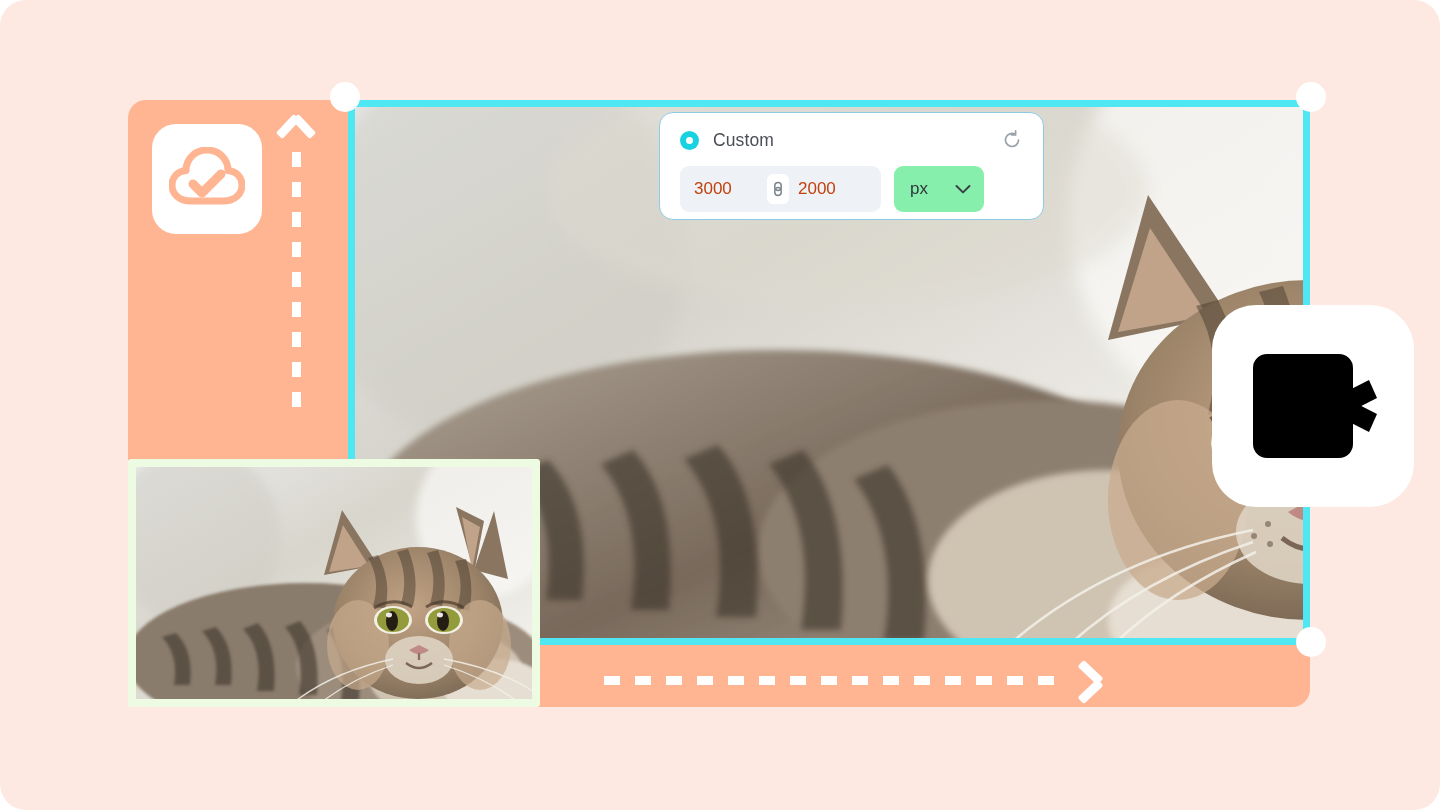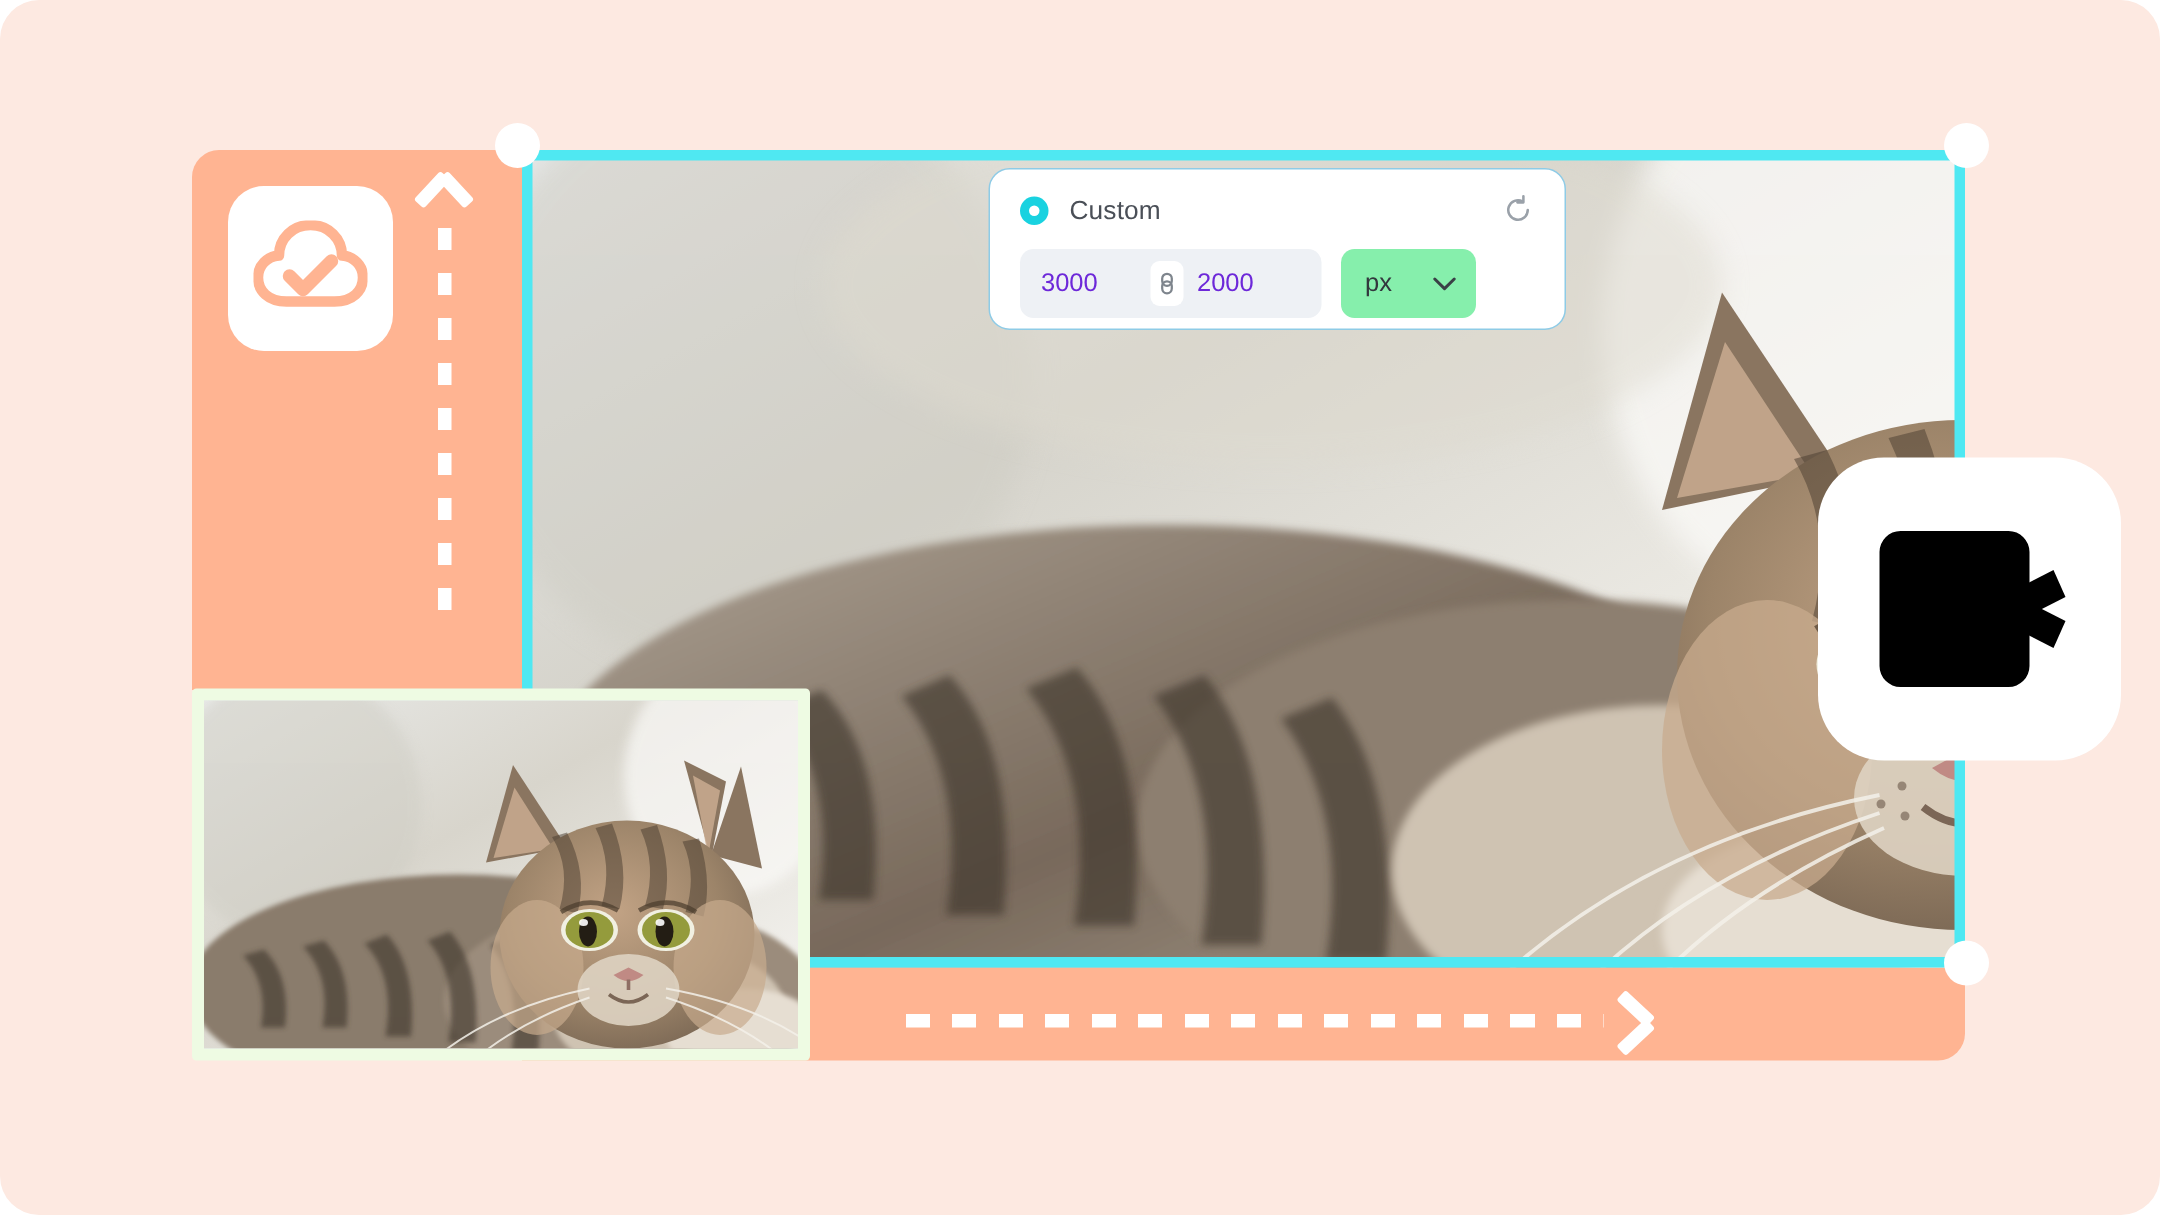--- a/index.html
+++ b/index.html
@@ -243,21 +243,21 @@
   }
   .dim-field {
     width: 97px;
     height: 46px;
     background: #eef1f5;
     border-radius: 9px;
     display: flex;
     align-items: center;
     padding-left: 14px;
     font-size: 17px;
-    color: #6d28d9;
+    color: #c2410c;
     border: none;
     outline: none;
     font-family: "Liberation Sans", sans-serif;
   }
   .dim-field.left  { border-radius: 9px 0 0 9px; padding-right: 26px; width: 104px; }
   .dim-field.right { border-radius: 0 9px 9px 0; margin-left: 0px; width: 97px; }
   .link-chip {
     position: absolute;
     left: 87px;
     top: 8px;

